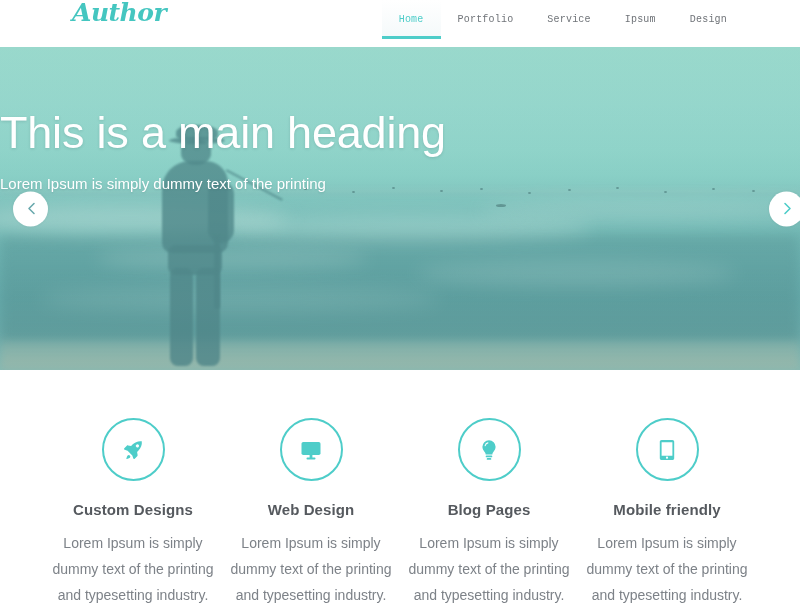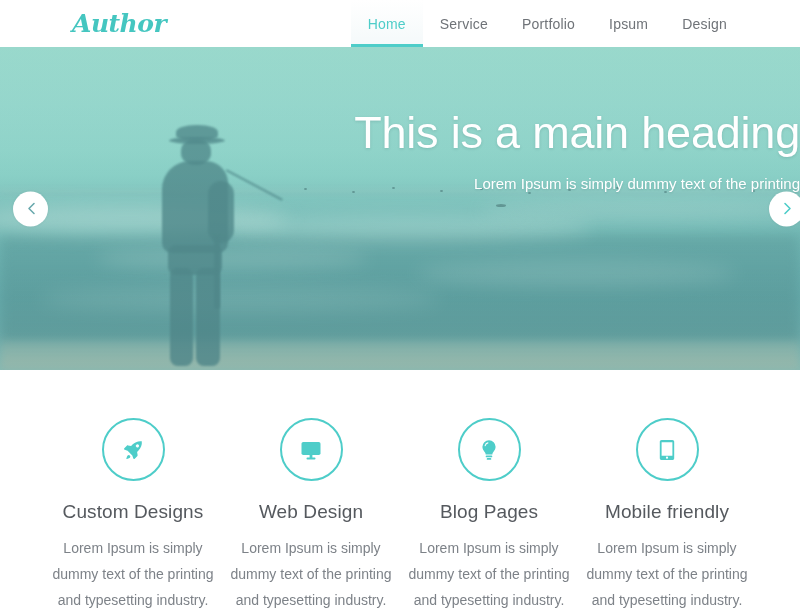--- a/index.html
+++ b/index.html
@@ -11,21 +11,21 @@
     background: #ffffff;
     font-family: "Liberation Sans", sans-serif;
   }
 
   
   .site-header {
     position: relative;
     height: 47px;
     background: #ffffff;
     display: flex;
-    align-items: center;
+    align-items: flex-start;
     z-index: 20;
   }
 
   .logo {
     margin-left: 72px;
     font-family: "DejaVu Serif", serif;
     font-style: italic;
     font-weight: bold;
     font-size: 25px;
     color: #45c6c0;
@@ -41,28 +41,28 @@
     height: 47px;
     margin-right: 56px;
   }
 
   .nav-item {
     position: relative;
     display: flex;
     align-items: center;
     justify-content: center;
     padding: 0 17px;
-    font-size: 14px;
+    font-size: 10px;
     color: #6f7378;
     letter-spacing: 0.2px;
     cursor: pointer;
     background: transparent;
     border: none;
-    font-family: Liberation Sans, sans-serif;
-    height: 47px;
+    font-family: Liberation Mono, monospace;
+    height: 39px;
   }
 
   .nav-item.active {
     color: #4ecdc9;
     background: linear-gradient(to bottom, #ffffff 0%, #f4f9fa 100%);
   }
 
   .nav-item.active::after {
     content: "";
     position: absolute;
@@ -176,21 +176,21 @@
     inset: 0;
     background: linear-gradient(to bottom, rgba(104,197,183,.22), rgba(86,170,165,.18));
   }
 
   
   .hero-copy {
     position: absolute;
     inset: 0;
     display: flex;
     flex-direction: column;
-    align-items: flex-end;
+    align-items: flex-start;
     z-index: 6;
     text-align: center;
   }
 
   .hero-heading {
     margin-top: 62px;
     font-size: 45px;
     font-weight: 400;
     color: #ffffff;
     letter-spacing: -0.2px;
@@ -259,22 +259,22 @@
     margin: 0 auto 20px auto;
     border: 2px solid #4ecdc9;
     border-radius: 50%;
     display: flex;
     align-items: center;
     justify-content: center;
   }
   .feature-icon-ring svg { display: block; fill: #4ecdc9; }
 
   .feature-title {
-    font-size: 19px;
-    font-weight: 400;
+    font-size: 15px;
+    font-weight: 700;
     color: #55595e;
     margin-bottom: 13px;
     letter-spacing: .1px;
   }
 
   .feature-text {
     font-size: 14px;
     color: #7d8288;
     line-height: 1.85;
     margin-bottom: 14px;
@@ -293,22 +293,22 @@
     letter-spacing: .2px;
   }
 </style>
 </head>
 <body>
 
 <header class="site-header">
   <div class="logo">Author</div>
   <nav class="main-nav">
     <button class="nav-item active">Home</button>
+    <button class="nav-item">Portfolio</button>
     <button class="nav-item">Service</button>
-    <button class="nav-item">Portfolio</button>
     <button class="nav-item">Ipsum</button>
     <button class="nav-item">Design</button>
   </nav>
 </header>
 
 <section class="hero">
 
   <div class="hero-photo">
     <div class="horizon"></div>
     <div class="deep"></div>

